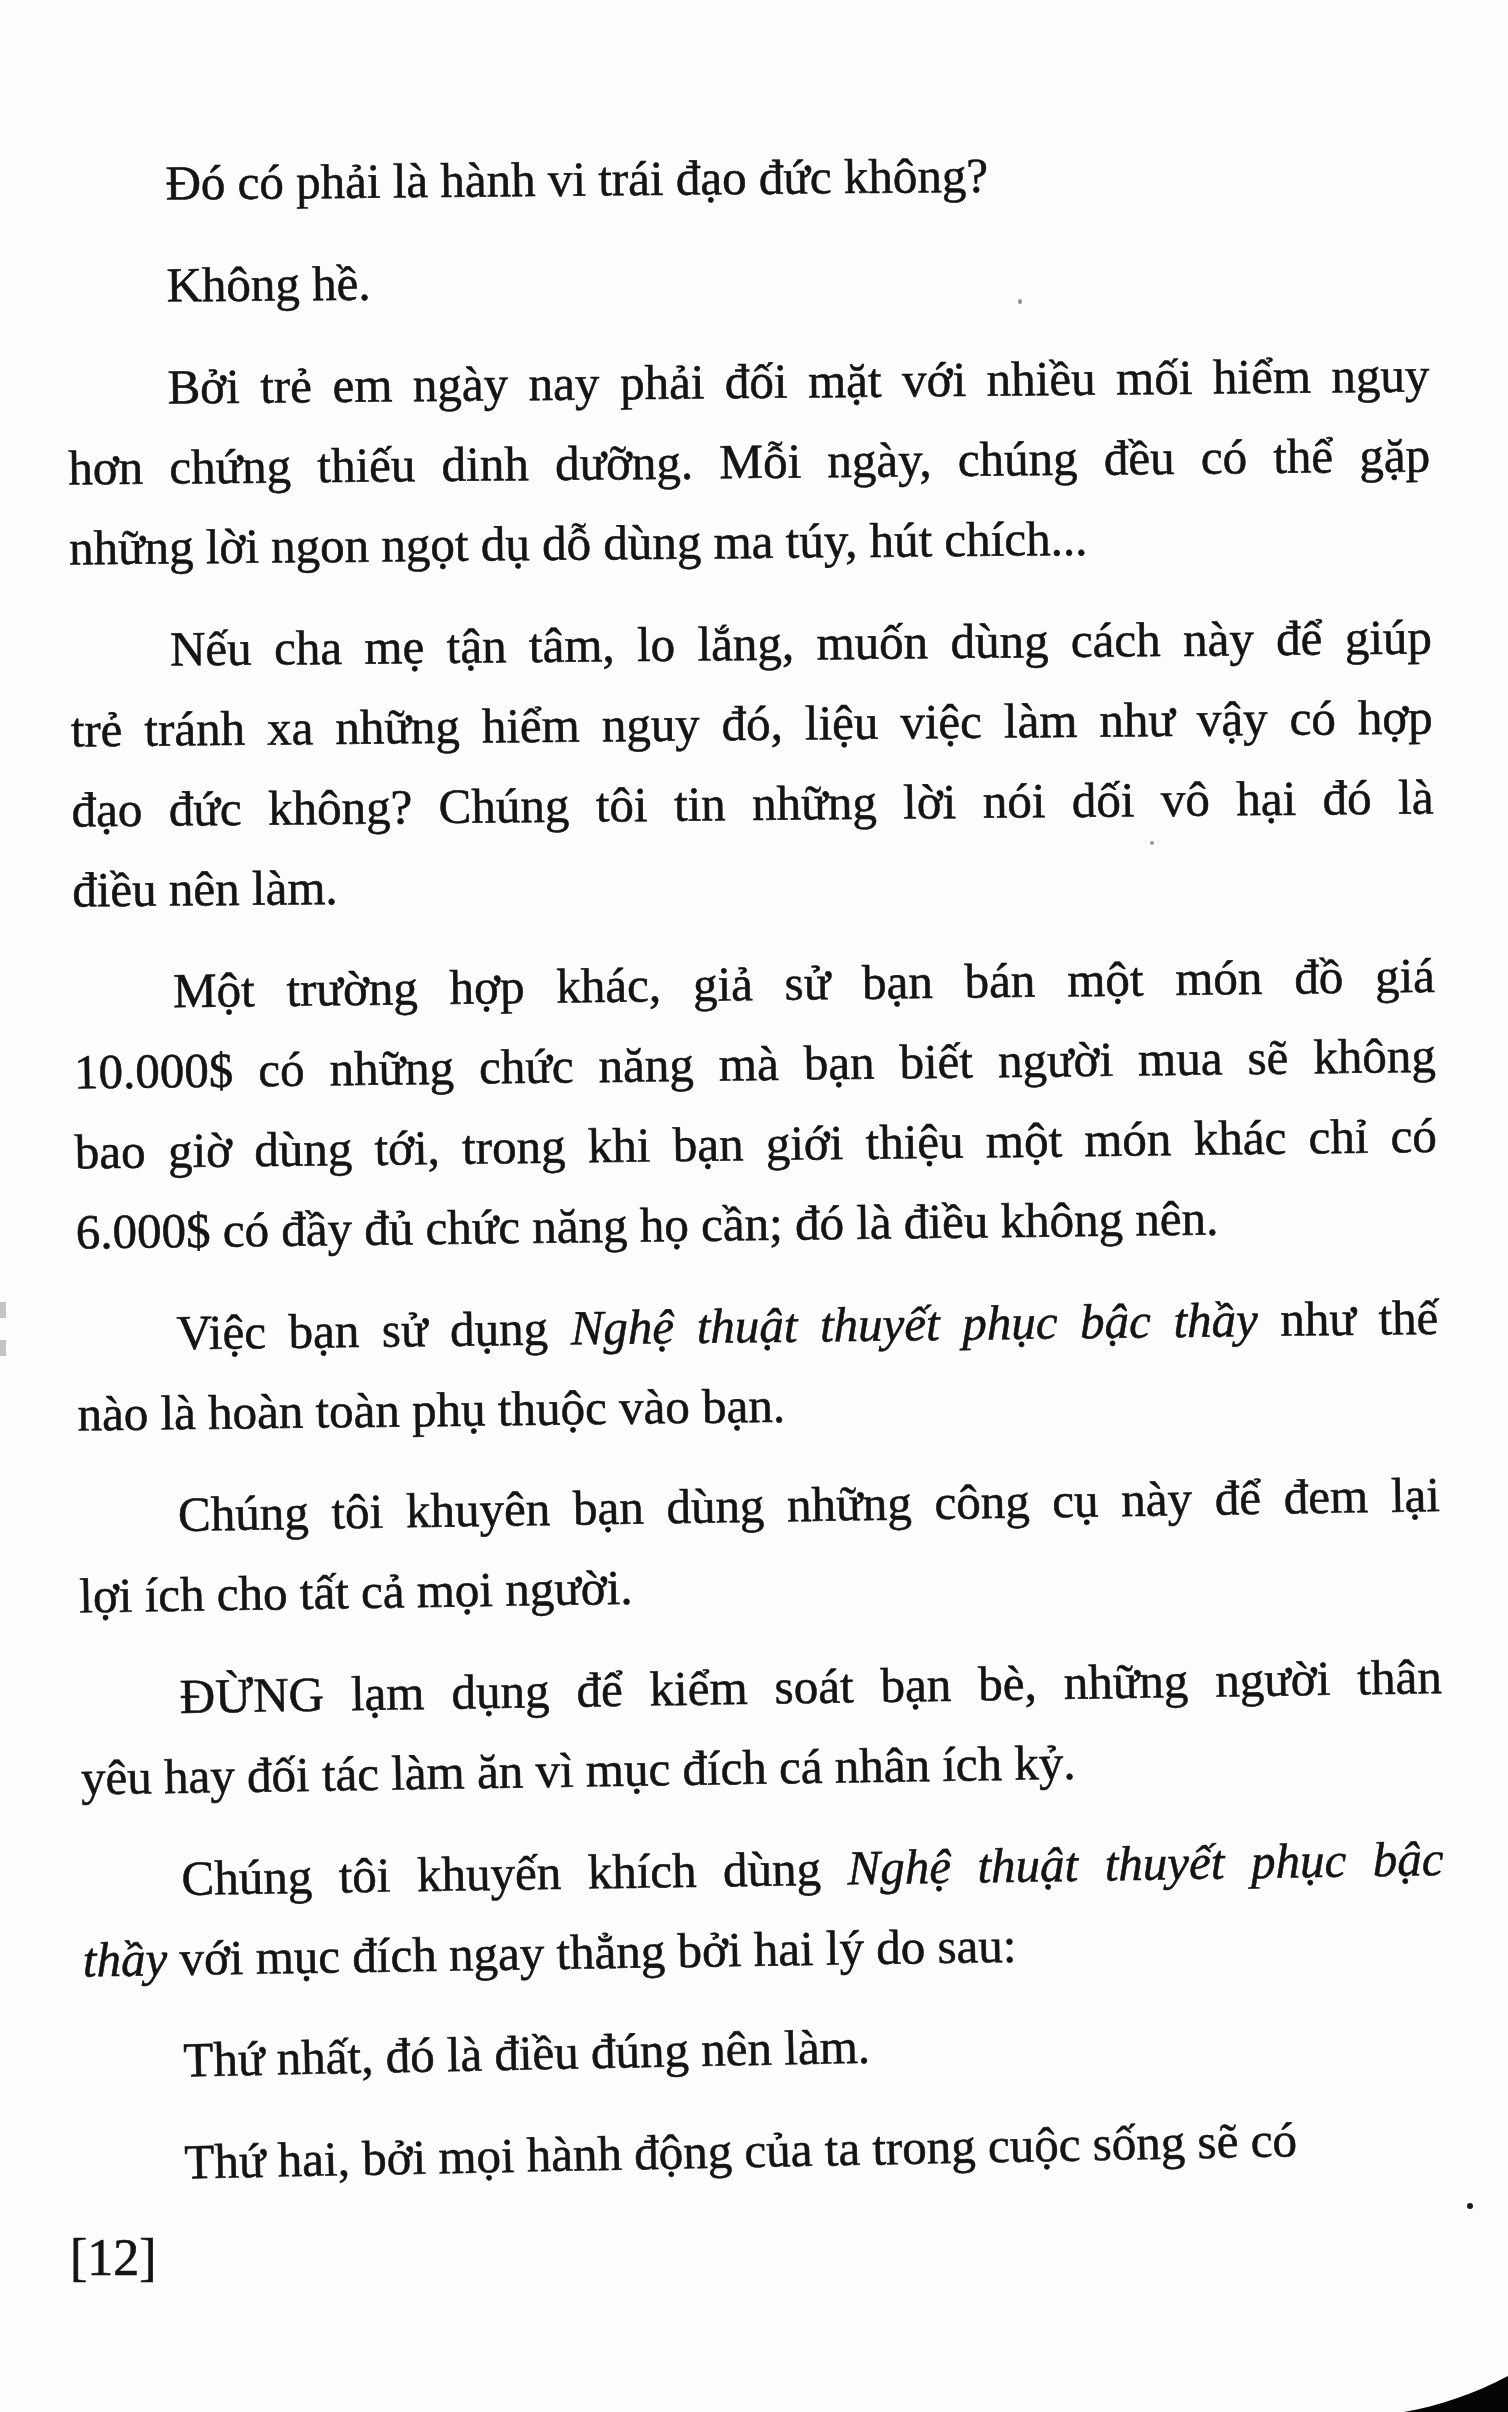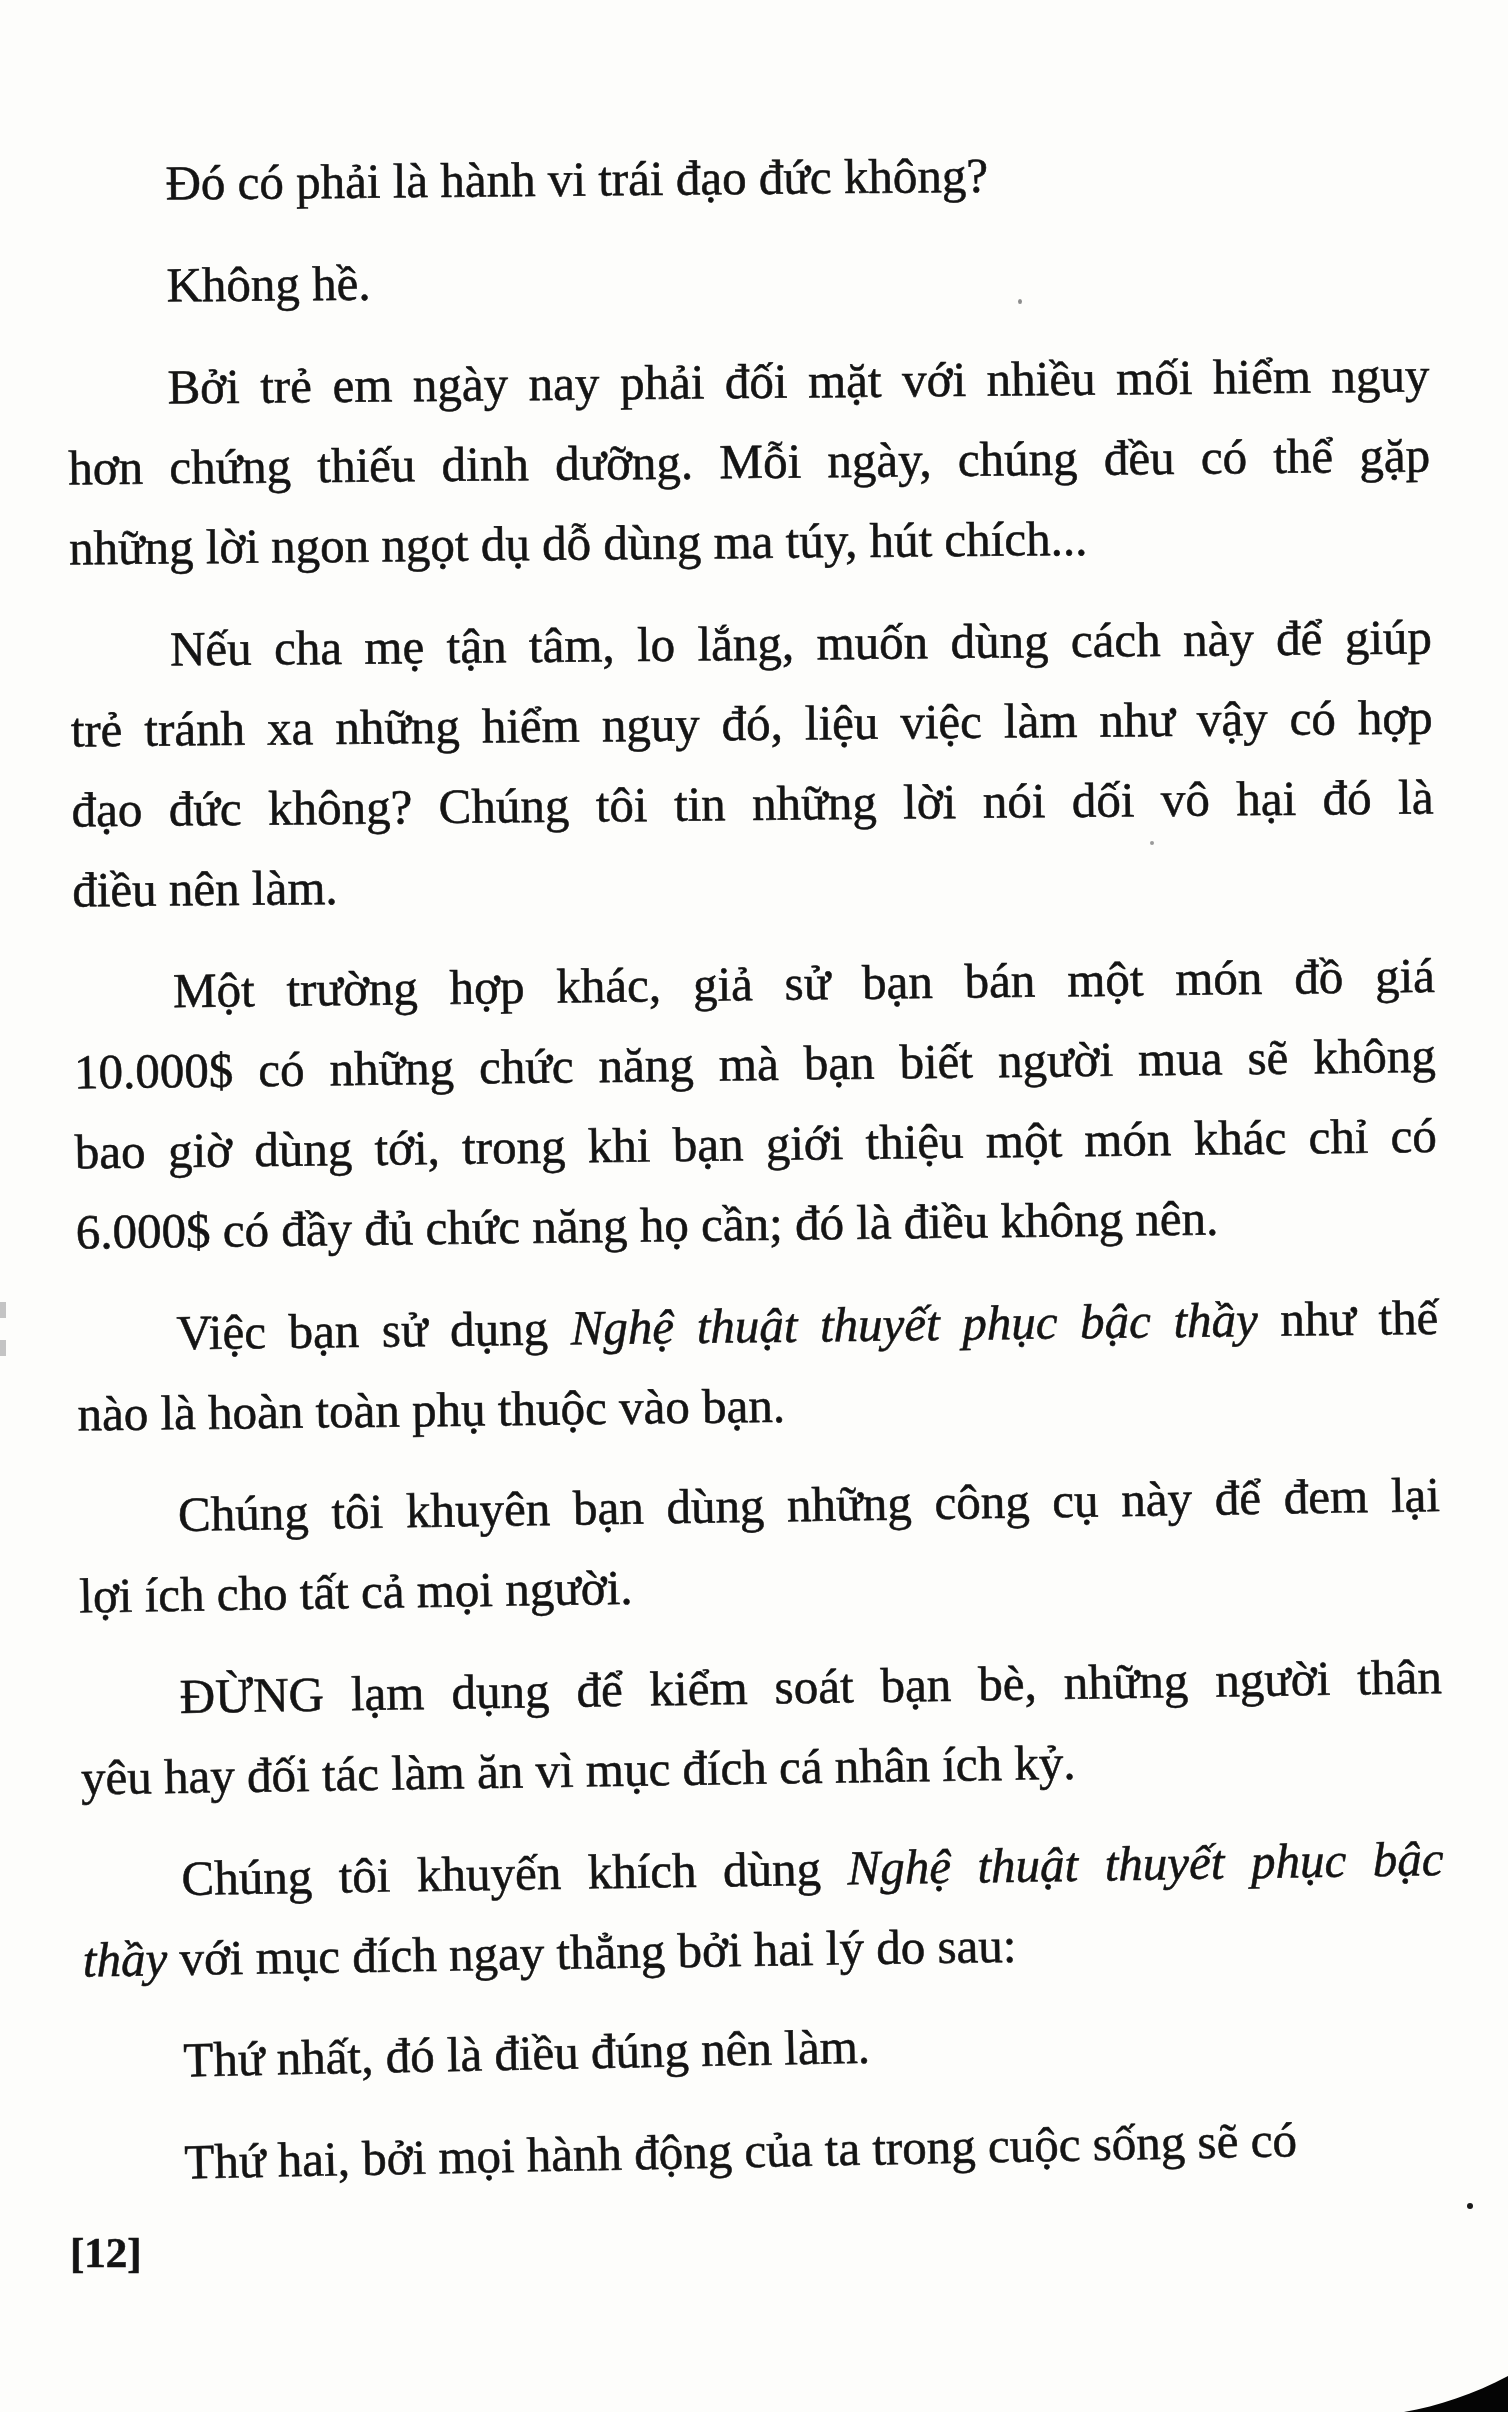--- a/index.html
+++ b/index.html
@@ -37,22 +37,22 @@
   }
   .line.indent { padding-left: 100px; }
   .it { font-style: italic; }
   .tilt-a { transform: rotate(-0.15deg); transform-origin: left center; }
   .tilt-b { transform: rotate(-0.35deg); transform-origin: left center; }
   .tilt-c { transform: rotate(-0.6deg); transform-origin: left center; }
   .page-num {
     position: absolute;
     left: 70px;
     top: 2228px;
-    font-size: 43px;
-    font-weight: bold;
+    font-size: 52px;
+    font-weight: normal;
     -webkit-text-stroke: 0.6px #141414;
   }
   .corner-fold {
     position: absolute;
     right: 0;
     bottom: 0;
     width: 104px;
     height: 36px;
   }
   .speck { position: absolute; background: #1a1a1a; border-radius: 50%; }

